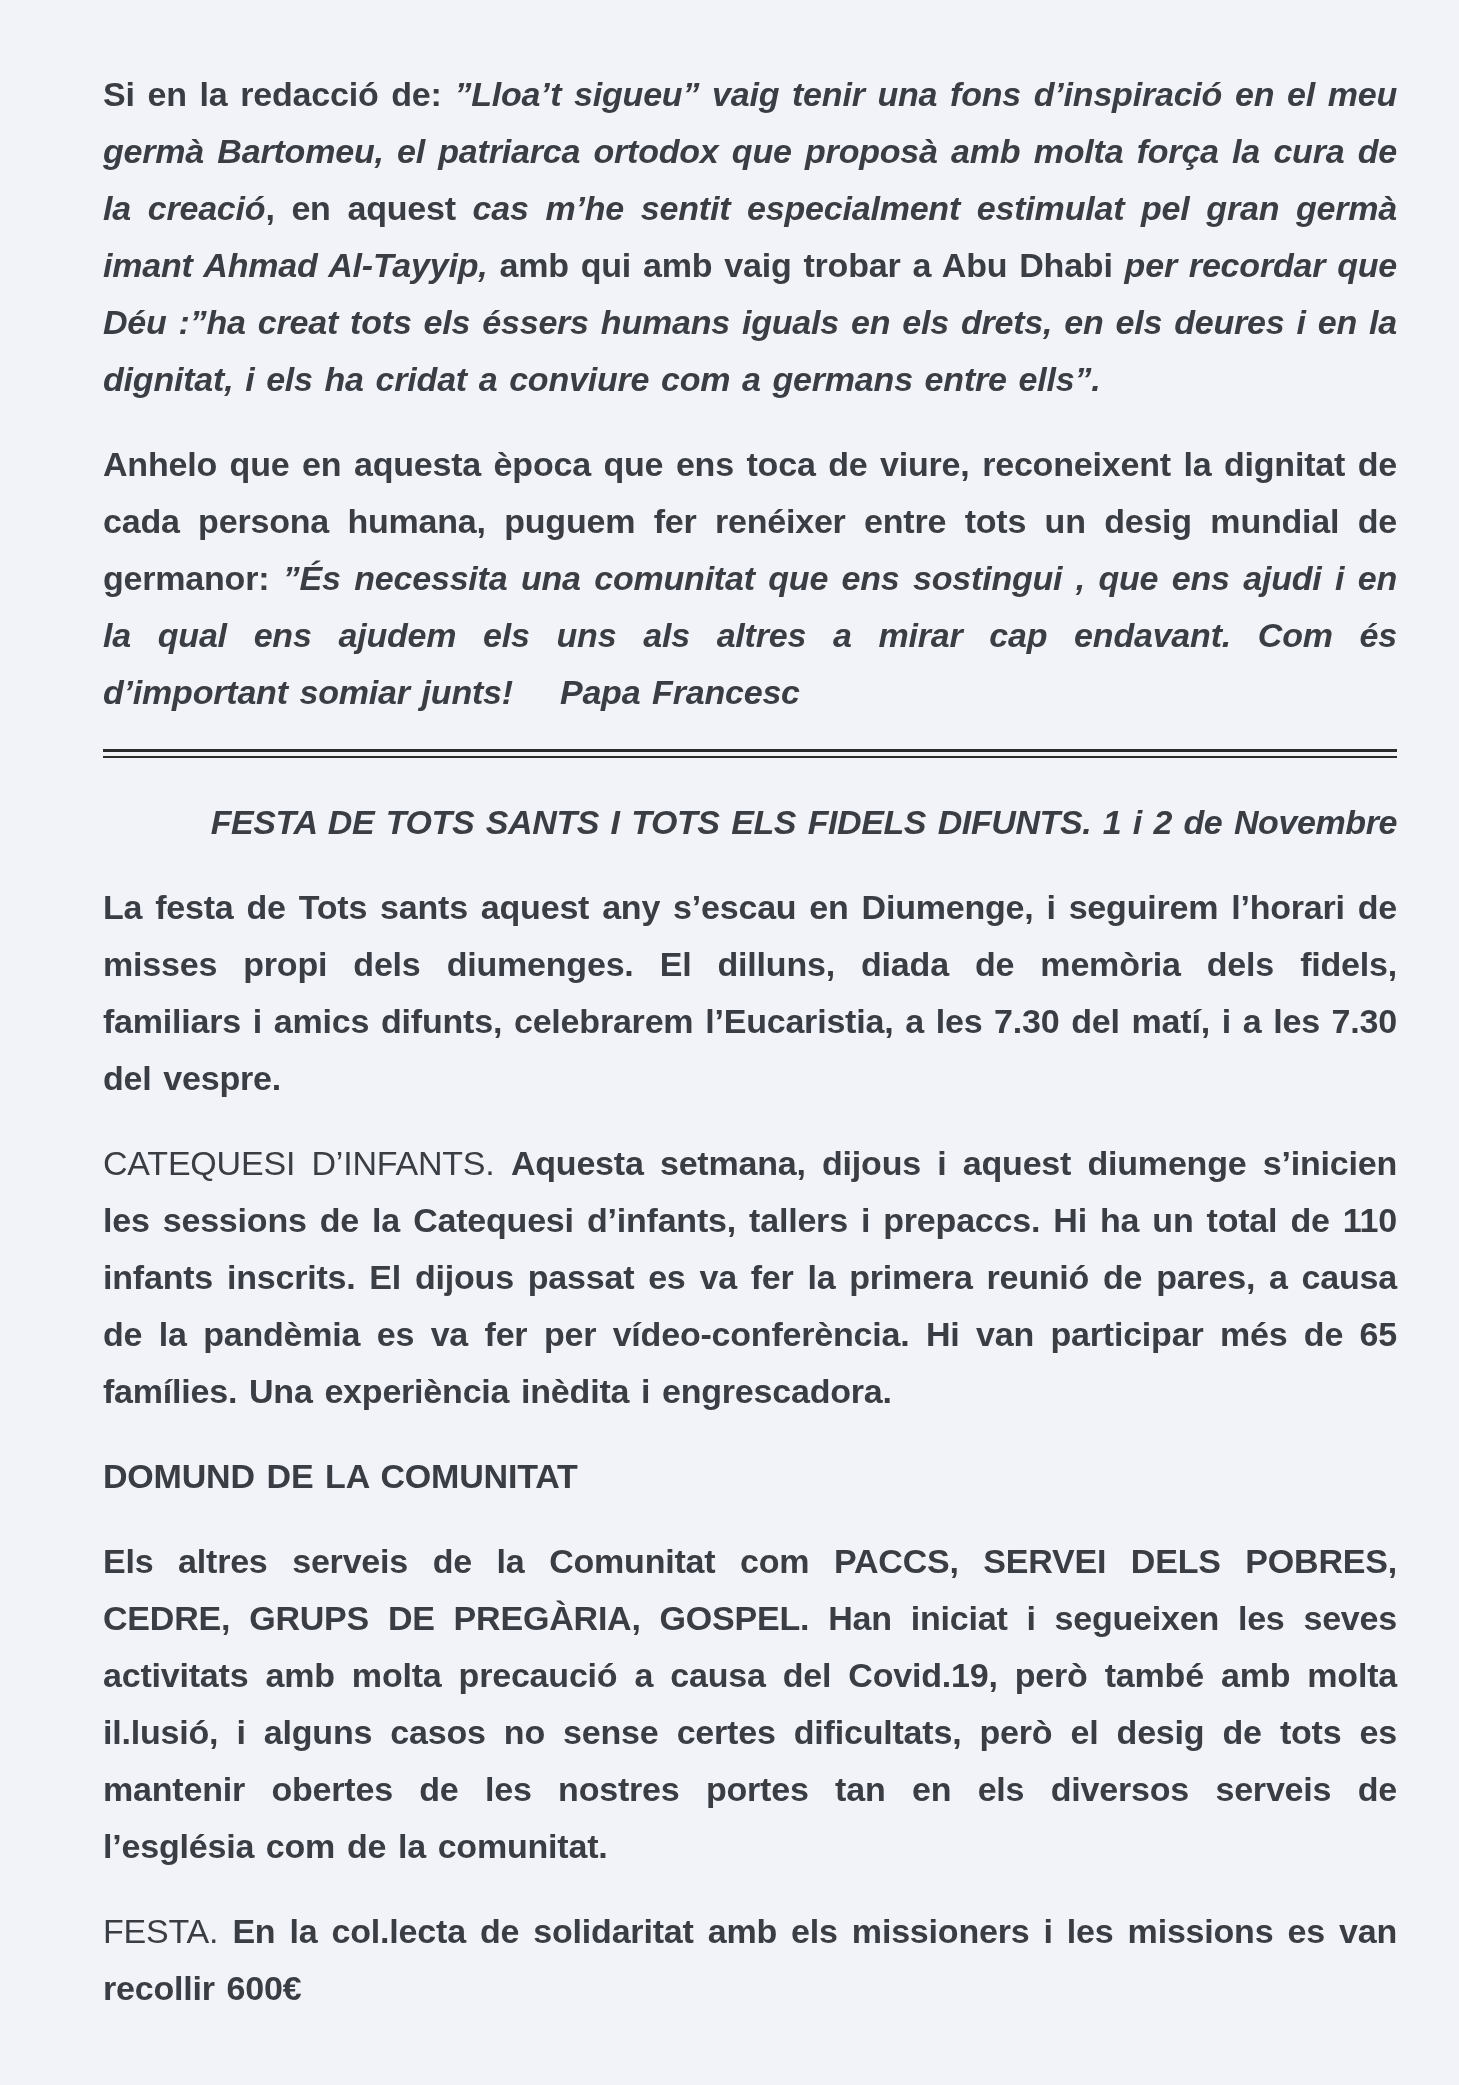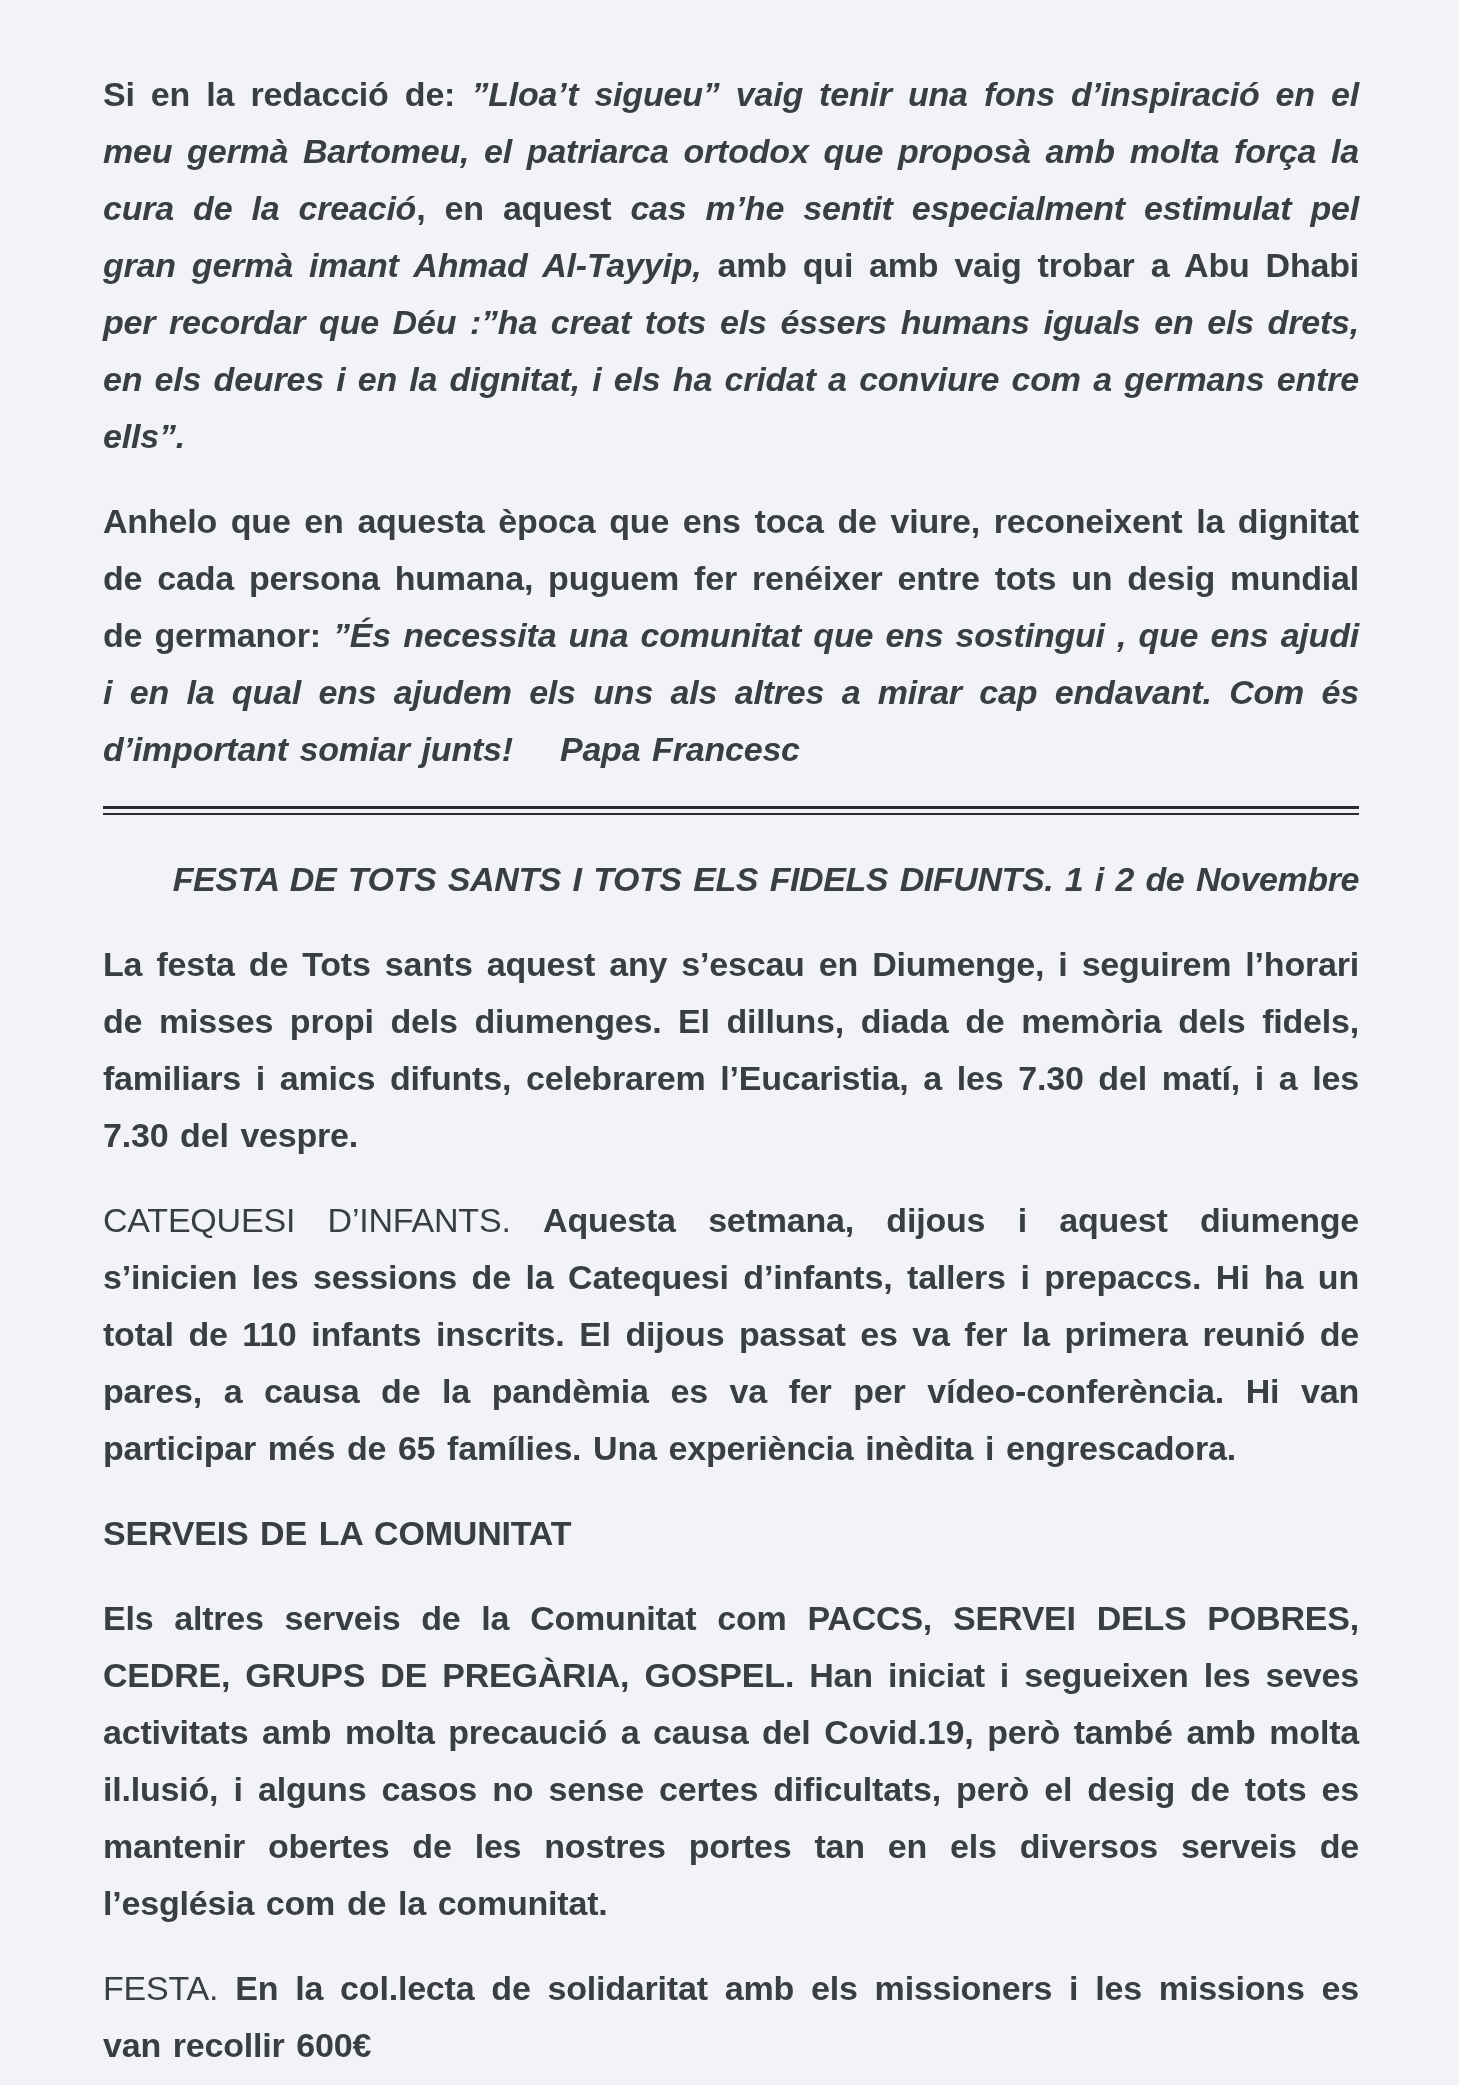--- a/index.html
+++ b/index.html
@@ -7,21 +7,21 @@
     width: 1459px;
     height: 2085px;
     background: #f1f3f9;
     font-family: "Liberation Sans", "DejaVu Sans", sans-serif;
     overflow: hidden;
   }
   .page {
     box-sizing: border-box;
     width: 100%;
     height: 100%;
-    padding: 66px 100px 40px 103px;
+    padding: 66px 62px 40px 103px;
     color: #3a3d43;
   }
   .para {
     margin: 0 0 28px 0;
     font-size: 34px;
     line-height: 57px;
     text-align: justify;
     font-weight: 600;
     letter-spacing: -0.2px;
     word-spacing: 2.5px;
@@ -56,19 +56,19 @@
   <p class="para lead"><span>Anhelo que en aquesta època que ens toca de viure, reconeixent la dignitat de cada persona humana, puguem fer renéixer entre tots un desig mundial de germanor: </span><span class="it">”És necessita una comunitat que ens sostingui , que ens ajudi i en la qual ens ajudem els uns als altres a mirar cap endavant. Com és d’important somiar junts!</span><span class="it">&nbsp;&nbsp;&nbsp;&nbsp;Papa Francesc</span></p>
 
   <div class="divider"></div>
 
   <p class="para h1"><span>FESTA DE TOTS SANTS I TOTS ELS FIDELS DIFUNTS. 1 i 2 de Novembre</span></p>
 
   <p class="para"><span>La festa de Tots sants aquest any s’escau en Diumenge, i seguirem l’horari de misses propi dels diumenges. El dilluns, diada de memòria dels fidels, familiars i amics difunts, celebrarem l’Eucaristia, a les 7.30 del matí, i a les 7.30 del vespre.</span></p>
 
   <p class="para"><span class="b">CATEQUESI D’INFANTS. </span><span>Aquesta setmana, dijous i aquest diumenge s’inicien les sessions de la Catequesi d’infants, tallers i prepaccs. Hi ha un total de 110 infants inscrits. El dijous passat es va fer la primera reunió de pares, a causa de la pandèmia es va fer per vídeo-conferència. Hi van participar més de 65 famílies. Una experiència inèdita i engrescadora.</span></p>
 
-  <p class="para h2"><span>SERVEIS DE LA COMUNITAT</span></p>
+  <p class="para h2"><span>DOMUND DE LA COMUNITAT</span></p>
 
   <p class="para"><span>Els altres serveis de la Comunitat com PACCS, SERVEI DELS POBRES, CEDRE, GRUPS DE PREGÀRIA, GOSPEL. Han iniciat i segueixen les seves activitats amb molta precaució a causa del Covid.19, però també amb molta il.lusió, i alguns casos no sense certes dificultats, però el desig de tots es mantenir obertes de les nostres portes tan en els diversos serveis de l’església com de la comunitat.</span></p>
 
   <p class="para"><span class="b">FESTA. </span><span>En la col.lecta de solidaritat amb els missioners i les missions es van recollir 600€</span></p>
 
 </div>
 
 </body></html>

